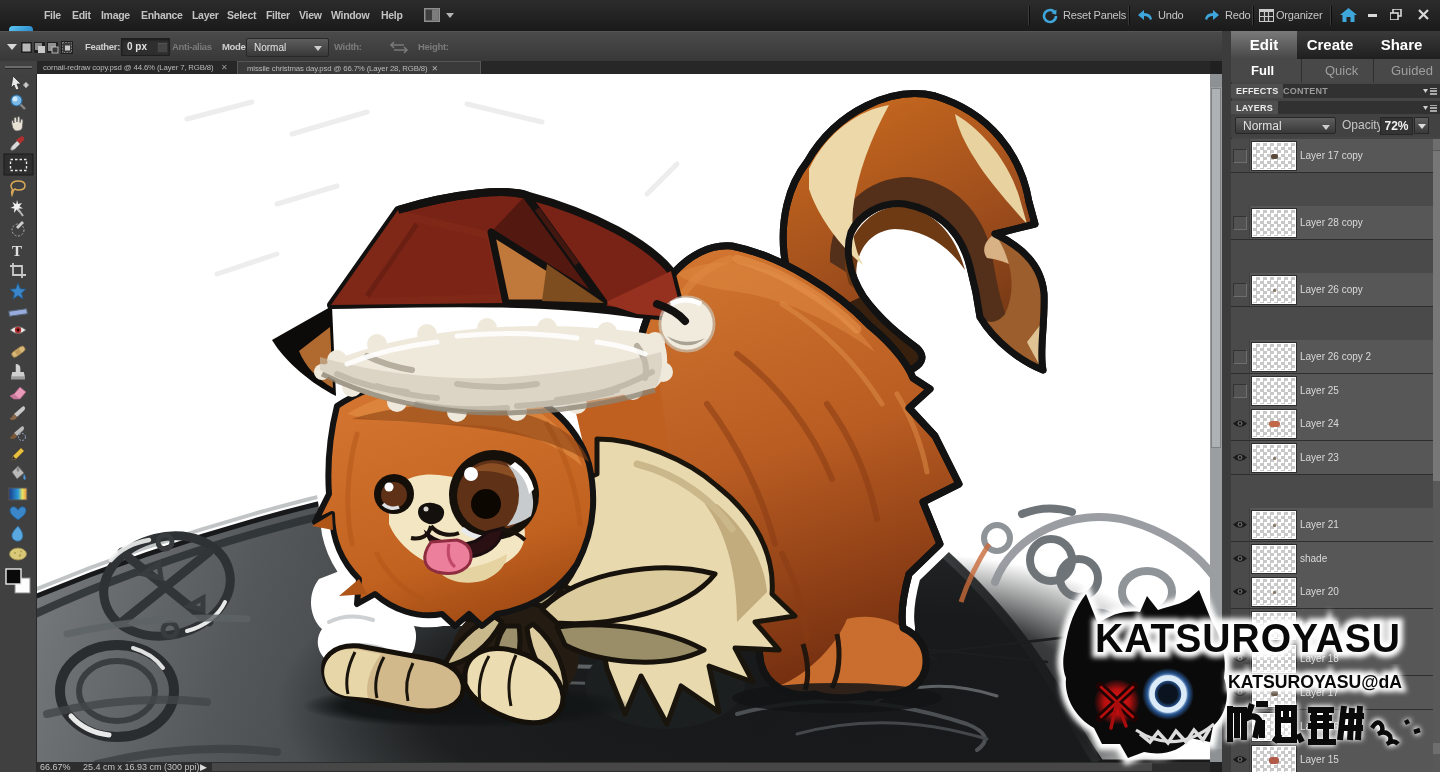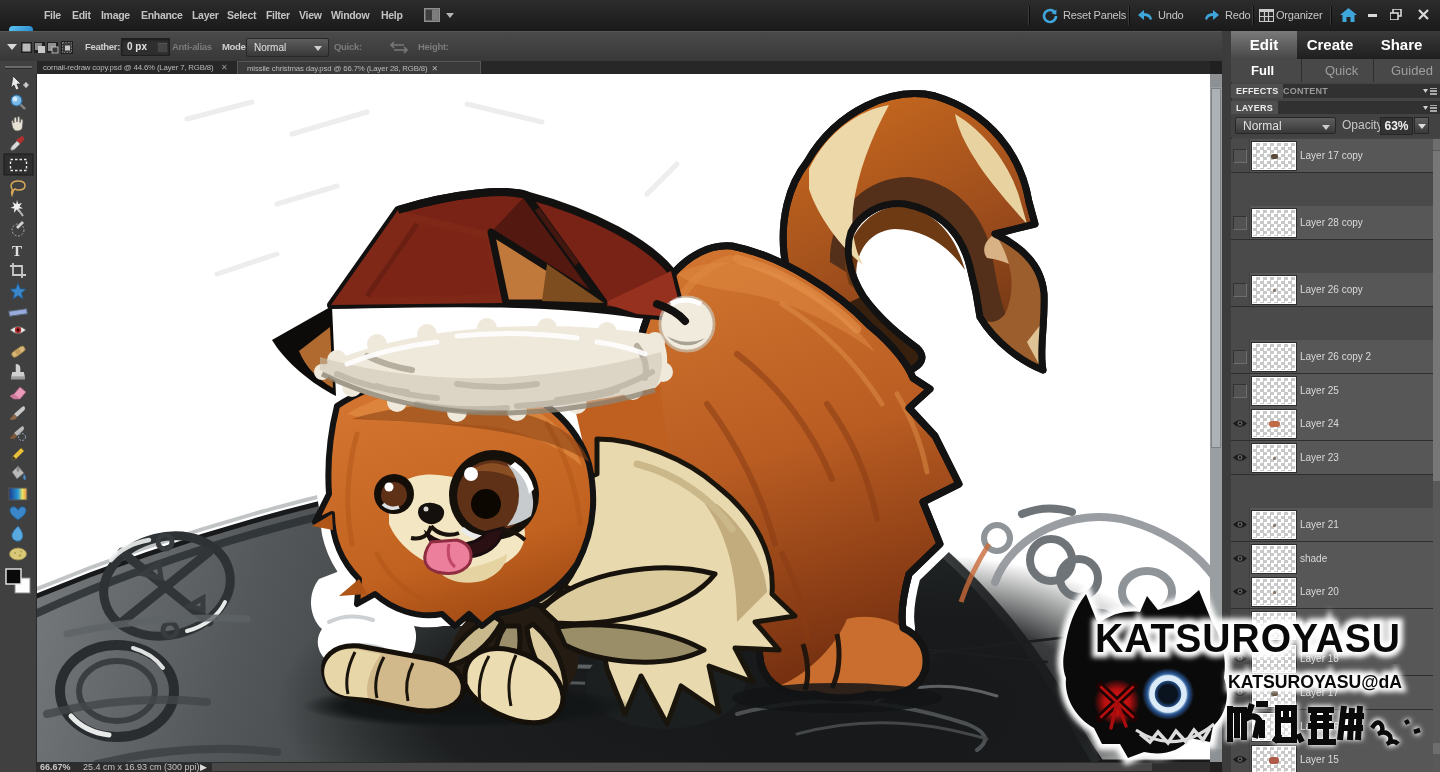--- a/index.html
+++ b/index.html
@@ -163,21 +163,21 @@
     <rect x="40" y="2" width="12" height="13" fill="#1f1f1f"></rect>
       <rect x="41.5" y="3.5" width="9" height="10" fill="#3a3a3a" stroke="#9a9a9a" stroke-width=".8" stroke-dasharray="1.6 1.2"></rect>
       <rect x="44" y="6.5" width="5" height="5" fill="#c9c9c9"></rect>
   </svg>
   <div class="lbl" style="left:85px">Feather:</div>
   <div id="featherbox">0 px</div>
   <div class="chk"></div>
   <div class="lbl dis" style="left:172px">Anti-alias</div>
   <div class="lbl" style="left:222px">Mode:</div>
   <div id="modedd">Normal</div>
-  <div class="lbl dis" style="left:334px">Quick:</div>
+  <div class="lbl dis" style="left:334px">Width:</div>
   <svg class="abs" style="left:388px;top:9px" width="22" height="13" viewBox="0 0 22 13">
     <path d="M4 4 H16 M6 1 L3 4 6 7 M18 9 H6 M16 6 L19 9 16 12" stroke="#787878" stroke-width="1.6" fill="none"></path>
   </svg>
   <div class="lbl dis" style="left:418px">Height:</div>
 </div>
 
 <div id="tlcorner">
     <div></div>
   </div>
 <div id="tabrow">
@@ -612,21 +612,21 @@
 <path d="M620 230 C632 234 642 240 648 247" stroke="#131010" stroke-width="8" fill="none" stroke-linecap="round"></path>
 </svg>
 </div>
 <div id="vscroll">
   <div class="arr" style="top:0"></div>
   <div class="thumb"></div>
   <div class="arr" style="bottom:0"></div>
 </div>
 
 <div id="statusbar">
-  <div class="seg" style="left:3px;font-weight:bold">66.67%</div>
+  <div class="seg" style="left:3px;font-weight:normal">66.67%</div>
   <div class="seg" style="left:46px;color:#c4c4c4">25.4 cm x 16.93 cm (300 ppi)</div>
   <div class="seg" style="left:163px;color:#ddd">▶</div>
   <div class="seg" style="left:175px;top:1px;width:940px;height:8px;background:#474747"></div>
 </div>
 
 <div id="panel">
   <div class="edgetab"></div>
   <div class="htab" style="left:9px;width:66px;background:linear-gradient(#7a7a7a,#474747)">Edit</div>
   <div class="htab" style="left:75px;width:66px;background:linear-gradient(#3a3a3a,#1f1f1f)">Create</div>
   <div class="htab" style="left:141px;width:77px;background:linear-gradient(#3a3a3a,#1f1f1f)">Share</div>
@@ -648,21 +648,21 @@
   <div class="strip" style="top:70px">
     <div class="stab">LAYERS</div>
     <svg class="pmenu" viewBox="0 0 14 7">
         <path d="M0 1 l5 0 -2.5 4 z" fill="#cfcfcf"></path>
         <path d="M7 0 h7 M7 3 h7 M7 6 h7" stroke="#cfcfcf" stroke-width="1.4"></path>
       </svg>
   </div>
   <div id="blendrow">
     <div id="normaldd">Normal</div>
     <div id="opacitylbl">Opacity:</div>
-    <div id="opacityval">63%</div>
+    <div id="opacityval">72%</div>
     <div id="opacitybtn"></div>
   </div>
   <div id="layers">
       <div class="lrow" style="top:0px">
         <div class="eye">
           <div class="hbox"></div>
         </div>
         <div class="thumb checker">
           <div style="position:absolute;left:18px;top:11px;width:7px;height:5px;background:#5a4a3a;border-radius:2px"></div>
         </div>

